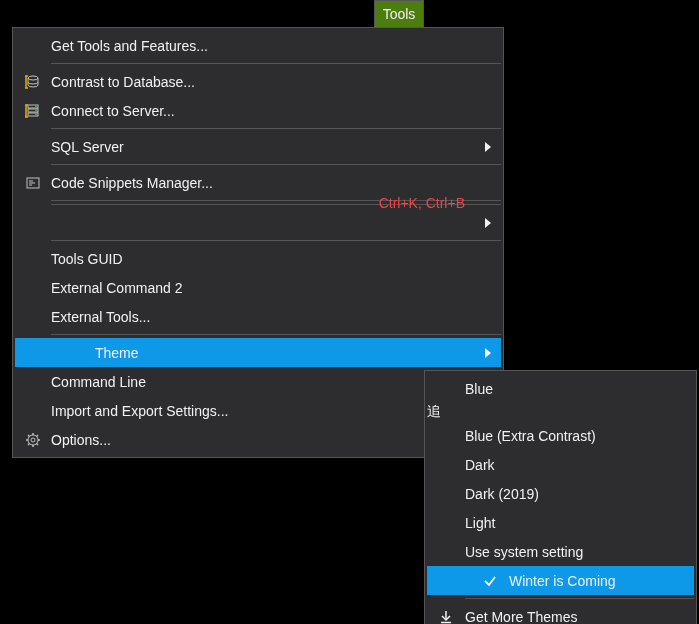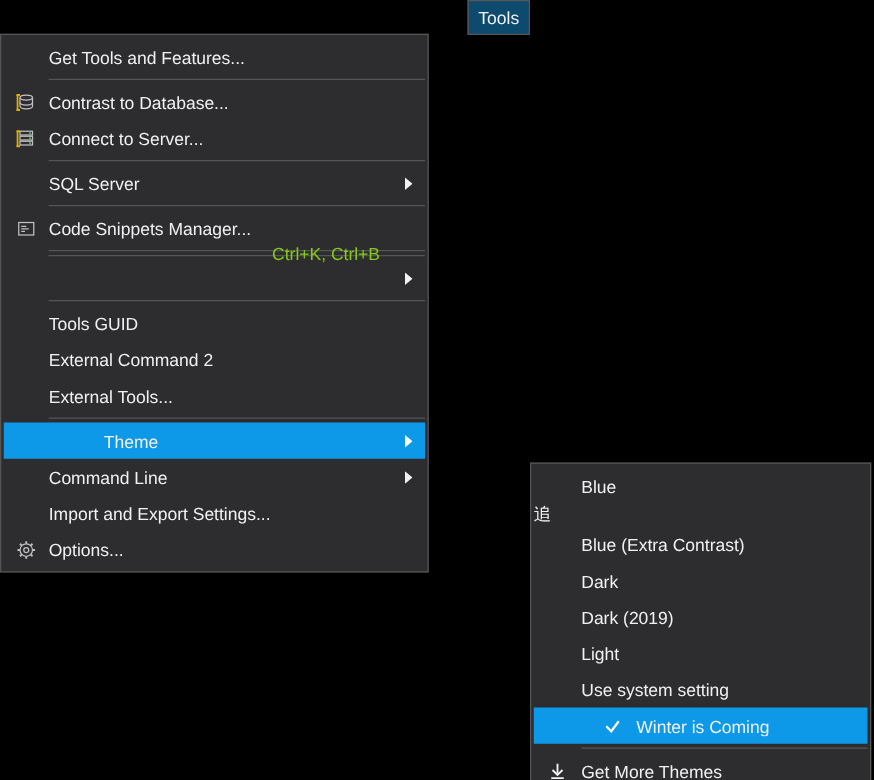--- a/index.html
+++ b/index.html
@@ -12,32 +12,32 @@
       color: #f1f1f1;
       position: relative;
       overflow: hidden;
     }
     .menu-bar-item {
       position: absolute;
       top: 0;
       left: 374px;
       width: 50px;
       height: 28px;
-      background: #0c4a6e;
+      background: #4d7c0f;
       border: 1px solid #555;
       display: flex;
       align-items: center;
       justify-content: center;
       color: #f1f1f1;
     }
     .dropdown {
       position: absolute;
       top: 27px;
-      left: 0;
-      width: 343px;
+      left: 12px;
+      width: 492px;
       background: #2d2d30;
       border: 1px solid #555;
       padding: 3px 2px;
     }
     .submenu {
       position: absolute;
       top: 370px;
       left: 424px;
       width: 273px;
       background: #2d2d30;
@@ -69,21 +69,21 @@
       width: 38px;
     }
     .label {
       flex: 1;
       white-space: nowrap;
       overflow: hidden;
     }
     .shortcut {
       padding-right: 36px;
       white-space: nowrap;
-      color: #84cc16;
+      color: #ef4444;
       margin-top: 40px;
     }
     .arrow {
       position: absolute;
       right: 10px;
       top: 50%;
       transform: translateY(-50%);
     }
     .separator {
       height: 1px;

